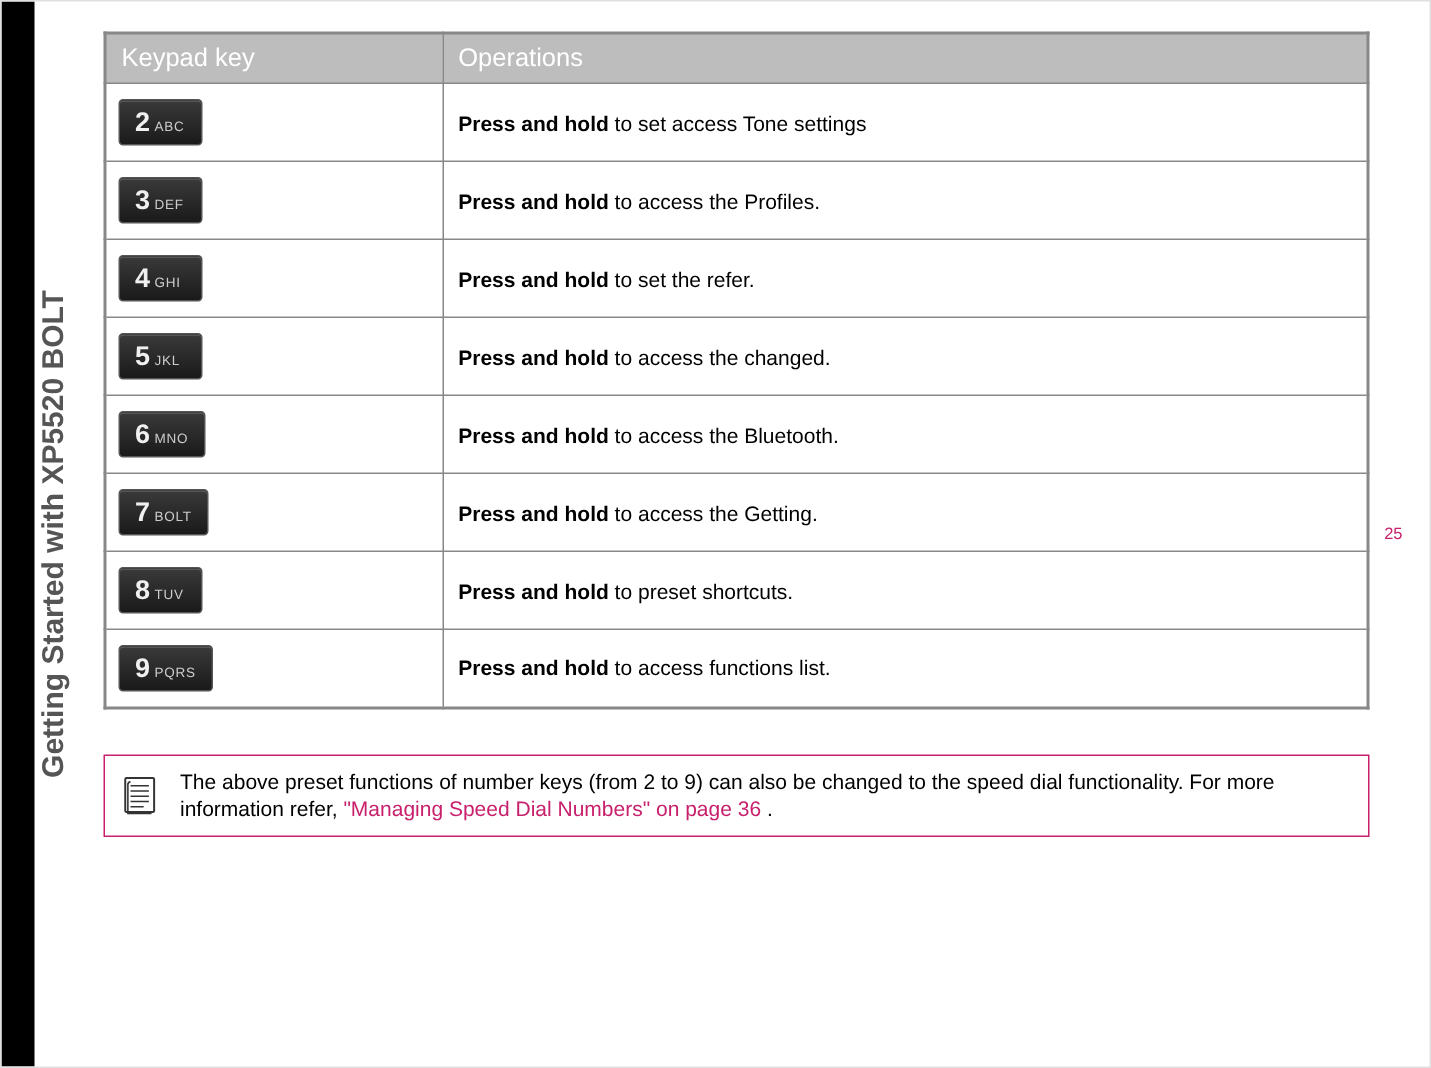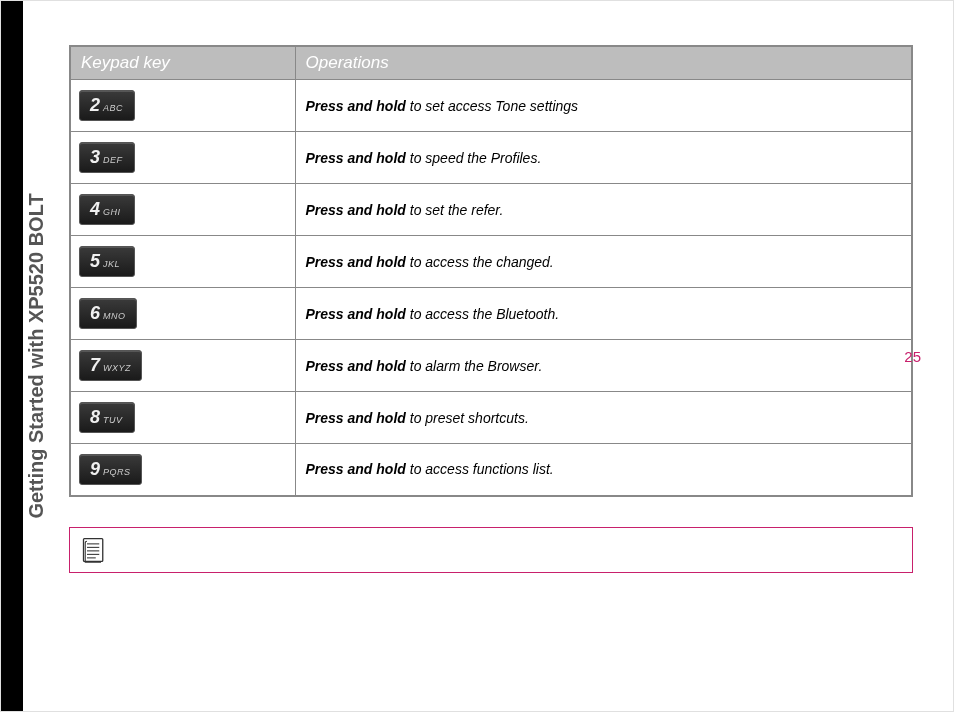--- a/index.html
+++ b/index.html
@@ -31,22 +31,21 @@
     font-stretch: condensed;
     font-size: 20px;
     font-weight: bold;
     letter-spacing: 0px;
     color: #555;
     white-space: nowrap;
   }
   .content {
     margin-left: 68px;
     margin-right: 40px;
-    padding-top: 44px;
-    font-style: italic;
+    padding-top: 20px;
   }
   table.keypad {
     width: 100%;
     border-collapse: collapse;
     border: 2px solid #888;
   }
   table.keypad th {
     background: #bdbdbd;
     color: #fff;
     text-align: left;
@@ -109,24 +108,24 @@
   .note-text {
     font-size: 14px;
     line-height: 1.35;
     color: #000;
   }
   .note-text .link {
     color: #c8206c;
   }
   .page-num {
     position: absolute;
-    right: 32px;
+    right: 18px;
     top: 50%;
     transform: translateY(-50%);
-    font-size: 15px;
+    font-size: 11px;
     color: #c8206c;
   }
 </style>
 </head>
 <body>
 
 <div class="left-bar"></div>
 
 <div class="side-label">Getting Started with XP5520 BOLT</div>
 
@@ -154,21 +153,21 @@
         </td>
       </tr>
       <tr>
         <td class="key-cell">
           <span class="key-btn">
             <span class="digit">3</span>
             <span class="letters">DEF</span>
           </span>
         </td>
         <td class="op">
-          <b>Press and hold</b><span> to speed the Profiles.</span>
+          <b>Press and hold</b><span> to access the Profiles.</span>
         </td>
       </tr>
       <tr>
         <td class="key-cell">
           <span class="key-btn">
             <span class="digit">4</span>
             <span class="letters">GHI</span>
           </span>
         </td>
         <td class="op">
@@ -194,25 +193,25 @@
           </span>
         </td>
         <td class="op">
           <b>Press and hold</b><span> to access the Bluetooth.</span>
         </td>
       </tr>
       <tr>
         <td class="key-cell">
           <span class="key-btn">
             <span class="digit">7</span>
-            <span class="letters">WXYZ</span>
-          </span>
-        </td>
-        <td class="op">
-          <b>Press and hold</b><span> to alarm the Browser.</span>
+            <span class="letters">BOLT</span>
+          </span>
+        </td>
+        <td class="op">
+          <b>Press and hold</b><span> to access the Getting.</span>
         </td>
       </tr>
       <tr>
         <td class="key-cell">
           <span class="key-btn">
             <span class="digit">8</span>
             <span class="letters">TUV</span>
           </span>
         </td>
         <td class="op">
@@ -238,15 +237,18 @@
       <svg viewBox="0 0 32 32" width="28" height="28">
         <rect x="4" y="3" width="22" height="26" rx="1" fill="#fff" stroke="#333" stroke-width="1.5"></rect>
         <path d="M8 6 Q6 6 6 8 L6 30 L24 30" fill="none" stroke="#333" stroke-width="1.2"></path>
         <line x1="8" y1="9" x2="22" y2="9" stroke="#333" stroke-width="1.2"></line>
         <line x1="8" y1="13" x2="22" y2="13" stroke="#333" stroke-width="1.2"></line>
         <line x1="8" y1="17" x2="22" y2="17" stroke="#333" stroke-width="1.2"></line>
         <line x1="8" y1="21" x2="22" y2="21" stroke="#333" stroke-width="1.2"></line>
         <line x1="8" y1="25" x2="18" y2="25" stroke="#333" stroke-width="1.2"></line>
       </svg>
     </span>
+    <div class="note-text">
+      <span>The above preset functions of number keys (from 2 to 9) can also be changed to the speed dial functionality. For more information refer, </span><span class="link">"Managing Speed Dial Numbers" on page 36</span><span> .</span>
+    </div>
   </div>
 
 </div>
 
 </body></html>

